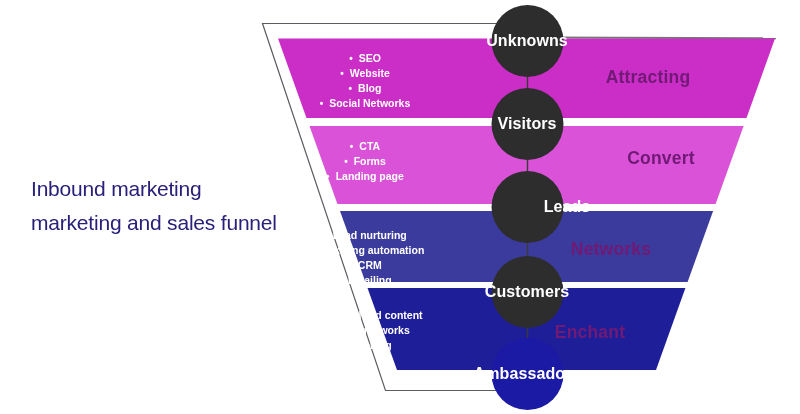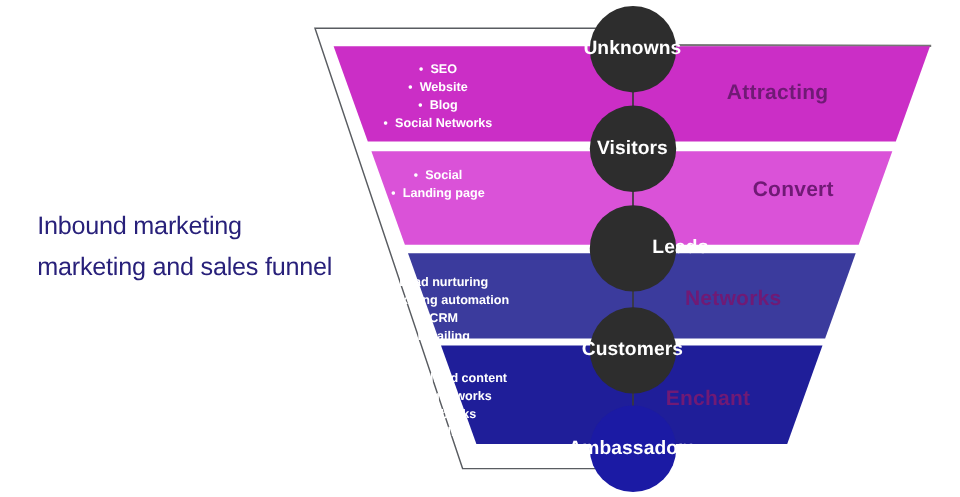--- a/index.html
+++ b/index.html
@@ -77,33 +77,33 @@
   <div class="stage-label" id="lbl-conclude">Networks</div>
   <div class="stage-label" id="lbl-enchant">Enchant</div>
 
   <div class="items" id="items-attracting">
     <div class="li">SEO</div>
     <div class="li">Website</div>
     <div class="li">Blog</div>
     <div class="li">Social Networks</div>
   </div>
   <div class="items" id="items-convert">
-    <div class="li">Social</div>
+    <div class="li">CTA</div>
+    <div class="li">Forms</div>
     <div class="li">Landing page</div>
   </div>
   <div class="items" id="items-conclude">
     <div class="li">Lead nurturing</div>
     <div class="li">Marketing automation</div>
     <div class="li">CRM</div>
     <div class="li">Emailing</div>
   </div>
   <div class="items" id="items-enchant">
     <div class="li">Personalized content</div>
     <div class="li">Social networks</div>
-    <div class="li">Feedbacks</div>
     <div class="li">Emailing</div>
   </div>
 
   <div class="milestone-label" id="ml-unknowns">Unknowns</div>
   <div class="milestone-label" id="ml-visitors">Visitors</div>
   <div class="milestone-label" id="ml-leads">Leads</div>
   <div class="milestone-label" id="ml-customers">Customers</div>
   <div class="milestone-label" id="ml-ambassadors">Ambassadors</div>
 
 </div>

